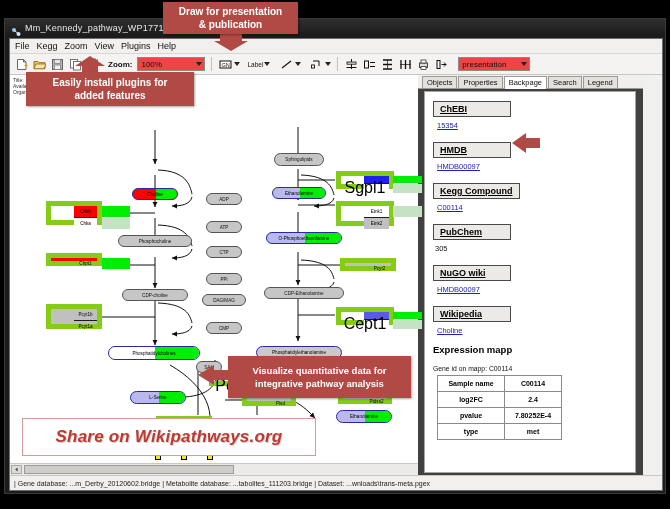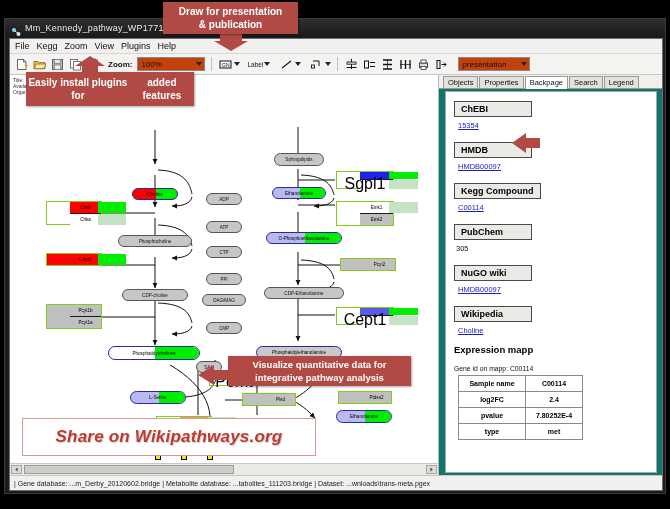--- a/index.html
+++ b/index.html
@@ -23,49 +23,49 @@
       border-bottom:1px solid #d8d6d2;display:flex;align-items:center;padding-left:5px;box-sizing:border-box;gap:7px;}
   .menubar .mi{font-size:9px;color:#111;cursor:default;}
 
   
   .toolbar{position:absolute;left:0;top:15px;width:100%;height:21px;background:#f4f3f1;
       border-bottom:1px solid #c9c7c3;display:flex;align-items:center;padding-left:4px;box-sizing:border-box;gap:3px;}
   .tbtn{width:15px;height:15px;display:flex;align-items:center;justify-content:center;}
   .tbtn svg{display:block;}
   .tsep{width:1px;height:14px;background:#c2c0bc;margin:0 3px;}
   .zlabel{font-size:8px;color:#111;margin-left:4px;margin-right:2px;font-weight:bold;}
-  .combo{height:14px;border:1px solid #8a8a8a;background:#c2410c;display:flex;align-items:center;
+  .combo{height:14px;border:1px solid #8a8a8a;background:#ef4444;display:flex;align-items:center;
       justify-content:space-between;padding:0 2px 0 3px;box-sizing:border-box;font-size:8px;color:#111;}
   .combo .arrow{width:0;height:0;border-left:3px solid transparent;border-right:3px solid transparent;
       border-top:4px solid #222;}
   .ddarrow{width:0;height:0;border-left:3px solid transparent;border-right:3px solid transparent;
       border-top:4px solid #222;margin-left:1px;}
   .tgroup{display:flex;align-items:center;}
 
   
   .canvaswrap{position:absolute;left:0;top:36px;width:428px;height:400px;background:#fff;
       border-right:1px solid #bcbab6;overflow:hidden;}
   .infoblk{position:absolute;left:3px;top:2px;font-size:5px;line-height:6.2px;color:#333;}
 
   
   .hscroll{position:absolute;left:0;bottom:0;width:428px;height:11px;background:#eceae6;border-top:1px solid #c9c7c3;}
   .hthumb{position:absolute;left:14px;top:1px;width:210px;height:9px;background:#cfcdc8;border:1px solid #9e9c98;box-sizing:border-box;}
   .sarrow{position:absolute;top:1px;width:11px;height:9px;background:#dedcd8;border:1px solid #a9a7a3;box-sizing:border-box;
       display:flex;align-items:center;justify-content:center;}
 
   
-  .rpanel{position:absolute;left:429px;top:36px;width:225px;height:400px;background:#0f766e;overflow:hidden;}
+  .rpanel{position:absolute;left:408px;top:36px;width:225px;height:400px;background:#404040;overflow:hidden;}
   .tabbar{position:absolute;left:0;top:0;width:100%;height:14px;background:#f0efed;display:flex;align-items:flex-end;
       padding-left:4px;box-sizing:border-box;border-bottom:1px solid #9b9994;}
   .tab{font-size:7.5px;color:#111;padding:1px 4px 1px 4px;border:1px solid #9b9994;border-bottom:none;background:#e3e1dd;margin-right:1px;}
   .tab.active{background:#fff;position:relative;top:1px;padding-bottom:2px;}
   .bp{position:absolute;left:6px;top:16px;width:212px;height:382px;background:#fff;border:1px solid #a8a6a2;
       box-sizing:border-box;overflow:hidden;padding:6px 0 0 8px;}
   .dbhdr{display:inline-block;min-width:78px;background:#eceae6;border:1px solid #4a4a4a;font-size:9px;font-weight:bold;
-      color:#000;padding:2px 6px;box-sizing:border-box;}
+      color:#000;padding:2px 6px;box-sizing:border-box;text-decoration:underline;}
   .dblink{font-size:7.5px;color:#2020c0;text-decoration:underline;margin:4px 0 9px 4px;display:block;}
   .dbplain{font-size:7.5px;color:#111;margin:4px 0 9px 2px;display:block;}
   .exphdr{font-size:9.5px;font-weight:bold;color:#000;margin:6px 0 10px 0;}
   .geneid{font-size:6.8px;color:#111;margin-bottom:3px;}
   table.exp{border-collapse:collapse;margin-left:4px;}
   table.exp td{border:1px solid #8a8a8a;font-size:7px;color:#000;font-weight:bold;text-align:center;
       padding:2px 4px;height:11px;background:#fff;}
   table.exp td.k{min-width:58px;}
   table.exp td.v{min-width:48px;}
 
@@ -85,21 +85,21 @@
   .sharebox span{font-size:17px;font-style:italic;font-weight:bold;color:#c0392f;
       text-shadow:1px 1px 0 rgba(0,0,0,.18);letter-spacing:.2px;}
 
   
   .node{position:absolute;box-sizing:border-box;display:flex;align-items:center;justify-content:center;
       font-size:4.6px;color:#000;text-align:center;z-index:10;overflow:hidden;}
   .met{border-radius:9px;border:1px solid #2a2a9e;background:#c9c9c9;}
   .metgray{border-radius:9px;border:1px solid #555;background:#c6c6c6;color:#111;}
   .halffill{position:absolute;top:0;height:100%;}
   .lbl{position:relative;z-index:3;font-size:4.6px;}
-  .gbox{position:absolute;border:1px solid #84cc16;box-sizing:border-box;z-index:10;padding-left:23px;}
+  .gbox{position:absolute;border:5px solid #84cc16;box-sizing:border-box;z-index:10;padding-left:23px;}
   .grow{position:relative;width:100%;box-sizing:border-box;display:flex;align-items:center;justify-content:center;}
   .grow .gl{position:relative;z-index:3;font-size:4.6px;color:#000;}
   .seg{position:absolute;top:0;height:100%;}
   svg.edges{position:absolute;left:0;top:0;width:428px;height:400px;z-index:5;}
   .handle{position:absolute;width:4px;height:4px;background:#ffe800;border:1px solid #000;z-index:30;}
 </style>
 </head>
 <body>
 
 <div id="root">
@@ -584,33 +584,33 @@
   </div>
 
   <div class="callout" style="left:163px;top:2px;width:135px;height:32px;font-size:10px;flex-direction:column">
     <span>Draw for presentation</span>
     <span>&amp; publication</span>
   </div>
   <svg class="co-tail" style="left:214px;top:33px;width:34px;height:18px" viewBox="0 0 34 18">
     <path d="M6,0 H28 V8 H34 L17,18 L0,8 H6 Z" fill="#b14a44"></path>
   </svg>
 
-  <div class="callout" style="left:26px;top:72px;width:168px;height:34px;font-size:10px;flex-direction:row">
+  <div class="callout" style="left:26px;top:72px;width:168px;height:34px;font-size:10px;flex-direction:column">
     <span>Easily install plugins for</span>
     <span>added features</span>
   </div>
   <svg class="co-tail" style="left:75px;top:56px;width:30px;height:18px" viewBox="0 0 30 18">
     <path d="M15,0 L30,10 H23 V18 H7 V10 H0 Z" fill="#b14a44"></path>
   </svg>
 
   <svg class="co-tail" style="left:512px;top:131px;width:28px;height:24px" viewBox="0 0 28 24">
     <path d="M0,12 L14,2 V7 H28 V17 H14 V22 Z" fill="#b14a44"></path>
   </svg>
 
-  <div class="callout" style="left:228px;top:356px;width:183px;height:30px;font-size:9.5px;flex-direction:column">
+  <div class="callout" style="left:228px;top:356px;width:183px;height:42px;font-size:9.5px;flex-direction:column">
     <span>Visualize quantitative data  for</span>
     <span>integrative pathway analysis</span>
   </div>
   <svg class="co-tail" style="left:198px;top:363px;width:32px;height:24px" viewBox="0 0 32 24">
     <path d="M0,12 L16,2 V7 H32 V17 H16 V22 Z" fill="#b14a44"></path>
   </svg>
 
   <div class="sharebox">
     <span>Share on Wikipathways.org</span>
   </div>

